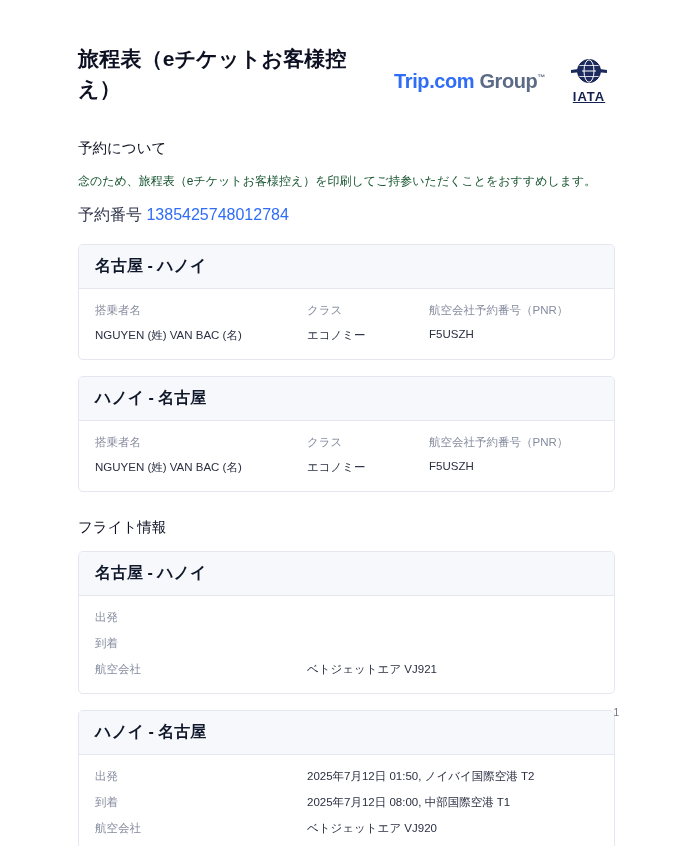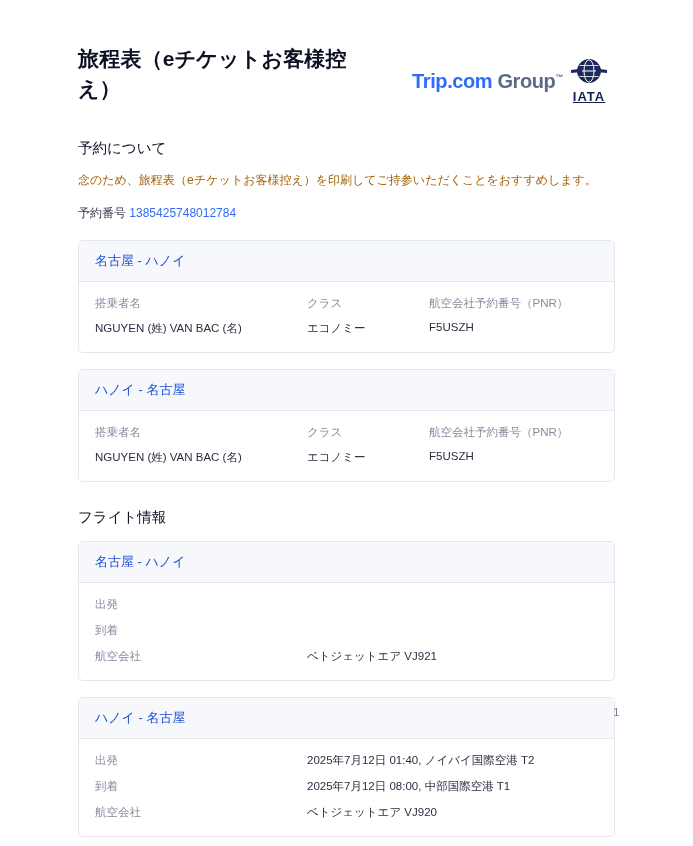--- a/index.html
+++ b/index.html
@@ -35,20 +35,21 @@
     font-size: 21px;
     font-weight: bold;
     line-height: 1.45;
     color: #0d1022;
     max-width: 310px;
     letter-spacing: 0.2px;
   }
   .brandblock {
     display: flex;
     align-items: center;
+    gap: 18px;
     padding-top: 14px;
   }
   .trip-logo {
     font-size: 20px;
     font-weight: bold;
     letter-spacing: -0.4px;
     white-space: nowrap;
   }
   .trip-logo .blue { color: #2f6df6; }
   .trip-logo .grey { color: #5d6a86; font-weight: bold; }
@@ -71,49 +72,48 @@
 
   
   h2.section-title {
     font-size: 14.5px;
     font-weight: normal;
     margin: 0 0 14px 0;
     color: #0d1022;
   }
   .intro-line {
     font-size: 12px;
-    color: #a16207;
+    color: #14532d;
     margin: 0 0 6px 0;
     line-height: 1.6;
-    font-family: Liberation Mono, monospace;
   }
   .booking-line {
-    font-size: 12px;
+    font-size: 16px;
     color: #33384d;
     margin: 14px 0 18px 0;
   }
   .booking-no {
     color: #2f6df6;
   }
 
   
   .card {
     border: 1px solid #e4e7ef;
     border-radius: 5px;
     margin-bottom: 16px;
     overflow: hidden;
     background: #fff;
   }
   .card-head {
     background: #f6f8fb;
     border-bottom: 1px solid #e4e7ef;
     padding: 11px 16px;
-    font-size: 13px;
-    font-weight: normal;
-    color: #1d4ed8;
+    font-size: 16px;
+    font-weight: bold;
+    color: #0f172a;
   }
   .card-body {
     padding: 14px 16px 16px 16px;
   }
 
   
   .pax-grid {
     display: grid;
     grid-template-columns: 212px 122px 1fr;
     row-gap: 10px;
@@ -237,21 +237,21 @@
         <div class="val">ベトジェットエア VJ921</div>
       </div>
     </div>
   </div>
 
   <div class="card">
     <div class="card-head">ハノイ - 名古屋</div>
     <div class="card-body">
       <div class="flight-row">
         <div class="lbl">出発</div>
-        <div class="val">2025年7月12日 01:40, ノイバイ国際空港 T2</div>
+        <div class="val">2025年7月12日 01:50, ノイバイ国際空港 T2</div>
       </div>
       <div class="flight-row">
         <div class="lbl">到着</div>
         <div class="val">2025年7月12日 08:00, 中部国際空港 T1</div>
       </div>
       <div class="flight-row">
         <div class="lbl">航空会社</div>
         <div class="val">ベトジェットエア VJ920</div>
       </div>
     </div>

